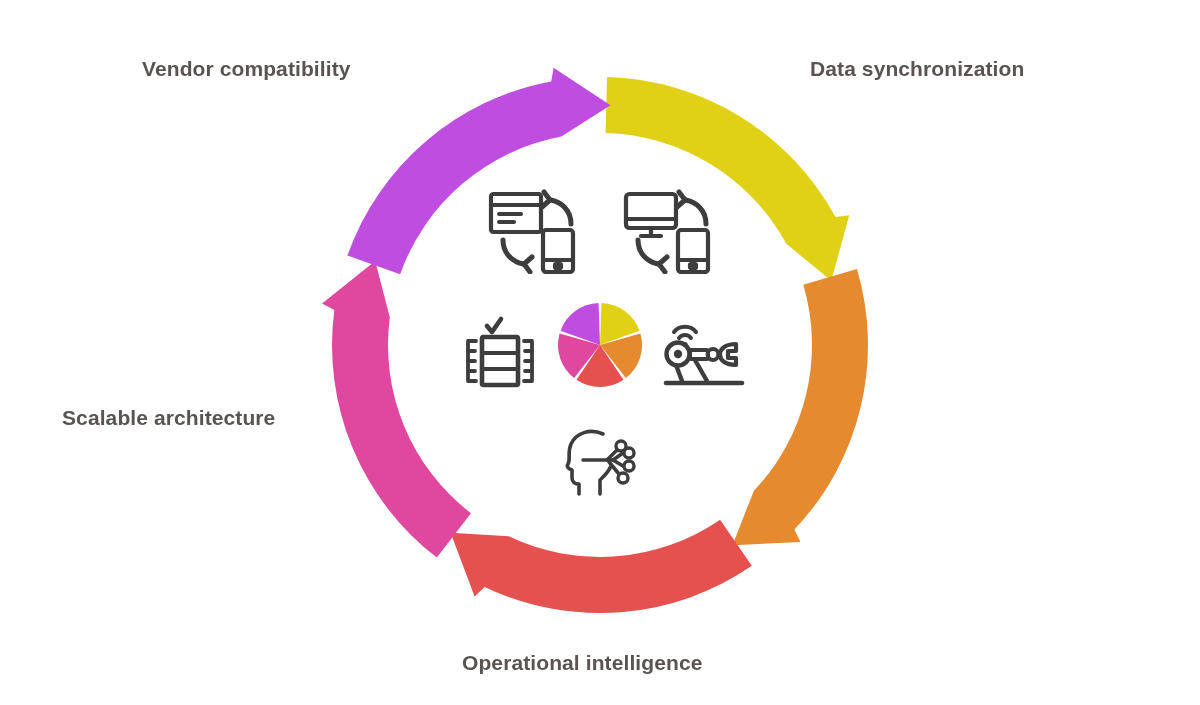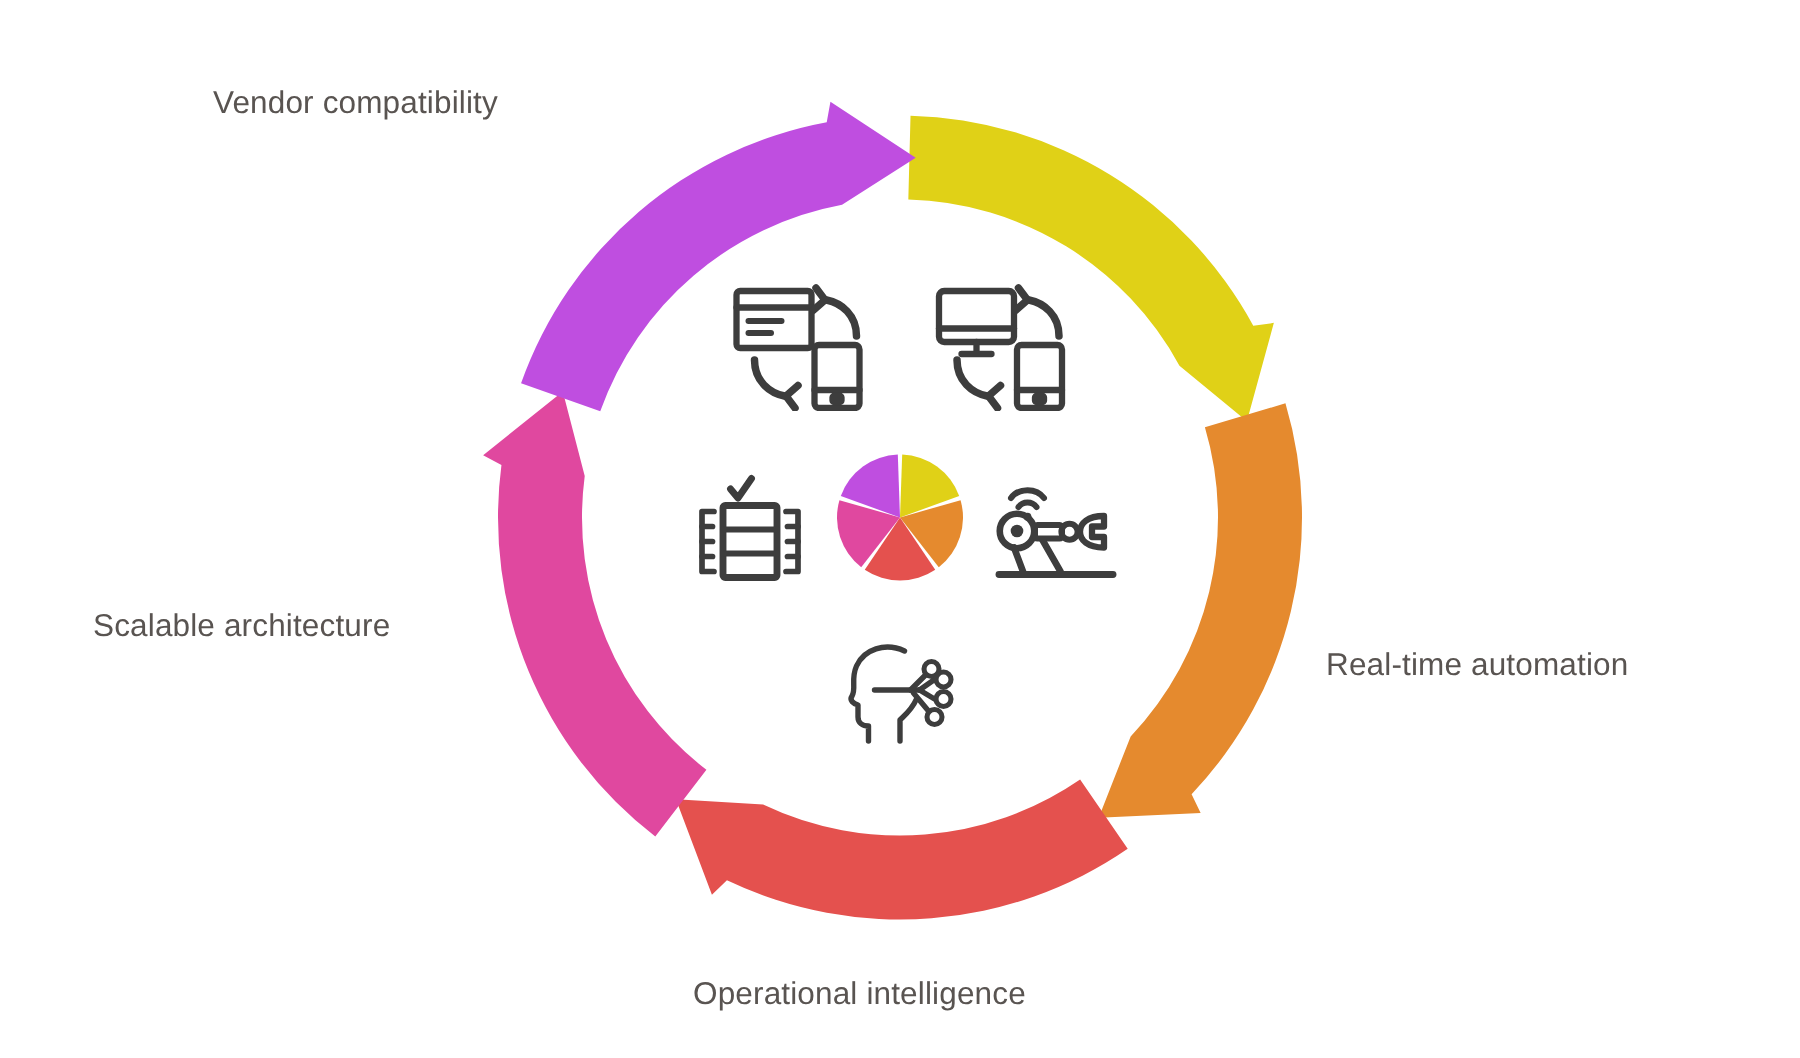--- a/index.html
+++ b/index.html
@@ -22,21 +22,21 @@
   .diagram-svg {
     position: absolute;
     left: 0;
     top: 0;
     width: 1200px;
     height: 705px;
   }
   .outer-label {
     position: absolute;
     font-size: 21px;
-    font-weight: normal;
+    font-weight: bold;
     color: #595451;
     letter-spacing: 0.1px;
     white-space: nowrap;
     line-height: 1.2;
   }
   .label-vendor      { left: 142px;  top: 56px; }
   .label-datasync    { left: 810px;  top: 56px; }
   .label-scalable    { left: 62px;   top: 405px; }
   .label-realtime    { left: 884px;  top: 431px; }
   .label-operational { left: 462px;  top: 650px; }
@@ -142,20 +142,20 @@
       <path d="M50 42 L60 54"></path>
       <circle cx="62" cy="26" r="5" stroke-width="3.4"></circle>
       <circle cx="70" cy="33" r="5" stroke-width="3.4"></circle>
       <circle cx="70" cy="46" r="5" stroke-width="3.4"></circle>
       <circle cx="64" cy="58" r="5" stroke-width="3.4"></circle>
     </svg>
   </div>
 
   <div class="outer-label label-vendor">Vendor compatibility</div>
 
+  <div class="outer-label label-datasync">Data synchronization</div>
 
   <div class="outer-label label-scalable">Scalable architecture</div>
 
-  <div class="outer-label label-realtime">Real-time automation</div>
 
   <div class="outer-label label-operational">Operational intelligence</div>
 
 </div>
 
 </body></html>

